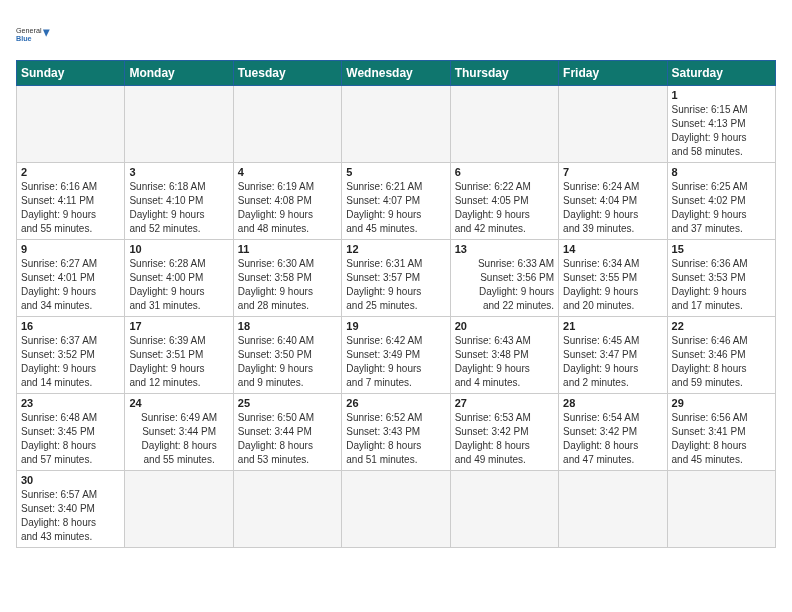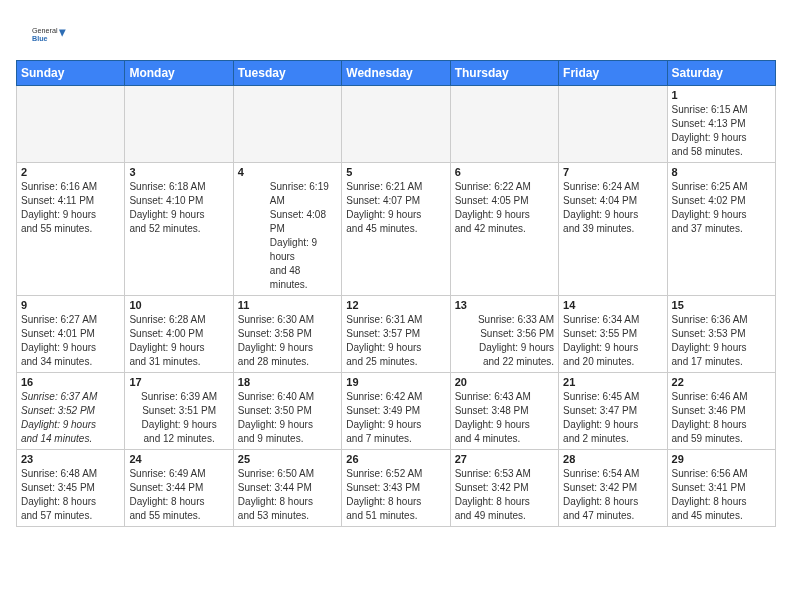--- a/index.html
+++ b/index.html
@@ -8,21 +8,20 @@
       background: #fff;
       width: 792px;
       min-height: 612px;
       padding: 16px;
     }
     .header-area {
       display: flex;
       justify-content: space-between;
       align-items: flex-end;
       margin-bottom: 8px;
-      margin-left: 16px;
     }
     .logo {
       display: flex;
       align-items: center;
       gap: 4px;
     }
     .logo-icon {
       width: 36px;
       height: 36px;
     }
@@ -37,21 +36,21 @@
     .calendar-subtitle {
       font-size: 13px;
       color: #555;
     }
     .calendar {
       width: 100%;
       border-collapse: collapse;
       border: 1px solid #ccc;
     }
     .calendar th {
-      background: #3b82f6;
+      background: #0f766e;
       color: #fff;
       font-size: 12px;
       font-weight: bold;
       padding: 5px 4px;
       text-align: left;
       border: 1px solid #2060a0;
     }
     .calendar td {
       border: 1px solid #ccc;
       vertical-align: top;
@@ -133,21 +132,21 @@
         </td>
         <td>
           <span class="day-number">3</span>
           <div class="day-info" style="white-space: pre-line;">Sunrise: 6:18 AM
 Sunset: 4:10 PM
 Daylight: 9 hours
 and 52 minutes.</div>
         </td>
         <td>
           <span class="day-number">4</span>
-          <div class="day-info" style="white-space: pre-line; margin-left: 32px;">Sunrise: 6:19 AM
+          <div class="day-info" style="white-space: pre-line;">Sunrise: 6:19 AM
 Sunset: 4:08 PM
 Daylight: 9 hours
 and 48 minutes.</div>
         </td>
         <td>
           <span class="day-number">5</span>
           <div class="day-info" style="white-space: pre-line;">Sunrise: 6:21 AM
 Sunset: 4:07 PM
 Daylight: 9 hours
 and 45 minutes.</div>
@@ -221,28 +220,28 @@
           <span class="day-number">15</span>
           <div class="day-info" style="white-space: pre-line;">Sunrise: 6:36 AM
 Sunset: 3:53 PM
 Daylight: 9 hours
 and 17 minutes.</div>
         </td>
       </tr>
       <tr>
         <td>
           <span class="day-number">16</span>
-          <div class="day-info" style="white-space: pre-line; font-style: italic;">Sunrise: 6:37 AM
+          <div class="day-info" style="white-space: pre-line;">Sunrise: 6:37 AM
 Sunset: 3:52 PM
 Daylight: 9 hours
 and 14 minutes.</div>
         </td>
         <td>
           <span class="day-number">17</span>
-          <div class="day-info" style="white-space: pre-line; text-align: center;">Sunrise: 6:39 AM
+          <div class="day-info" style="white-space: pre-line;">Sunrise: 6:39 AM
 Sunset: 3:51 PM
 Daylight: 9 hours
 and 12 minutes.</div>
         </td>
         <td>
           <span class="day-number">18</span>
           <div class="day-info" style="white-space: pre-line;">Sunrise: 6:40 AM
 Sunset: 3:50 PM
 Daylight: 9 hours
 and 9 minutes.</div>
@@ -279,21 +278,21 @@
       <tr>
         <td>
           <span class="day-number">23</span>
           <div class="day-info" style="white-space: pre-line;">Sunrise: 6:48 AM
 Sunset: 3:45 PM
 Daylight: 8 hours
 and 57 minutes.</div>
         </td>
         <td>
           <span class="day-number">24</span>
-          <div class="day-info" style="white-space: pre-line;">Sunrise: 6:49 AM
+          <div class="day-info" style="white-space: pre-line; text-align: center;">Sunrise: 6:49 AM
 Sunset: 3:44 PM
 Daylight: 8 hours
 and 55 minutes.</div>
         </td>
         <td>
           <span class="day-number">25</span>
           <div class="day-info" style="white-space: pre-line;">Sunrise: 6:50 AM
 Sunset: 3:44 PM
 Daylight: 8 hours
 and 53 minutes.</div>
@@ -319,15 +318,30 @@
 Daylight: 8 hours
 and 47 minutes.</div>
         </td>
         <td>
           <span class="day-number">29</span>
           <div class="day-info" style="white-space: pre-line;">Sunrise: 6:56 AM
 Sunset: 3:41 PM
 Daylight: 8 hours
 and 45 minutes.</div>
         </td>
+      </tr>
+      <tr>
+        <td>
+          <span class="day-number">30</span>
+          <div class="day-info" style="white-space: pre-line;">Sunrise: 6:57 AM
+Sunset: 3:40 PM
+Daylight: 8 hours
+and 43 minutes.</div>
+        </td>
+        <td class="empty"></td>
+        <td class="empty"></td>
+        <td class="empty"></td>
+        <td class="empty"></td>
+        <td class="empty"></td>
+        <td class="empty"></td>
       </tr>
     </tbody>
 </table>
 
 </body></html>

